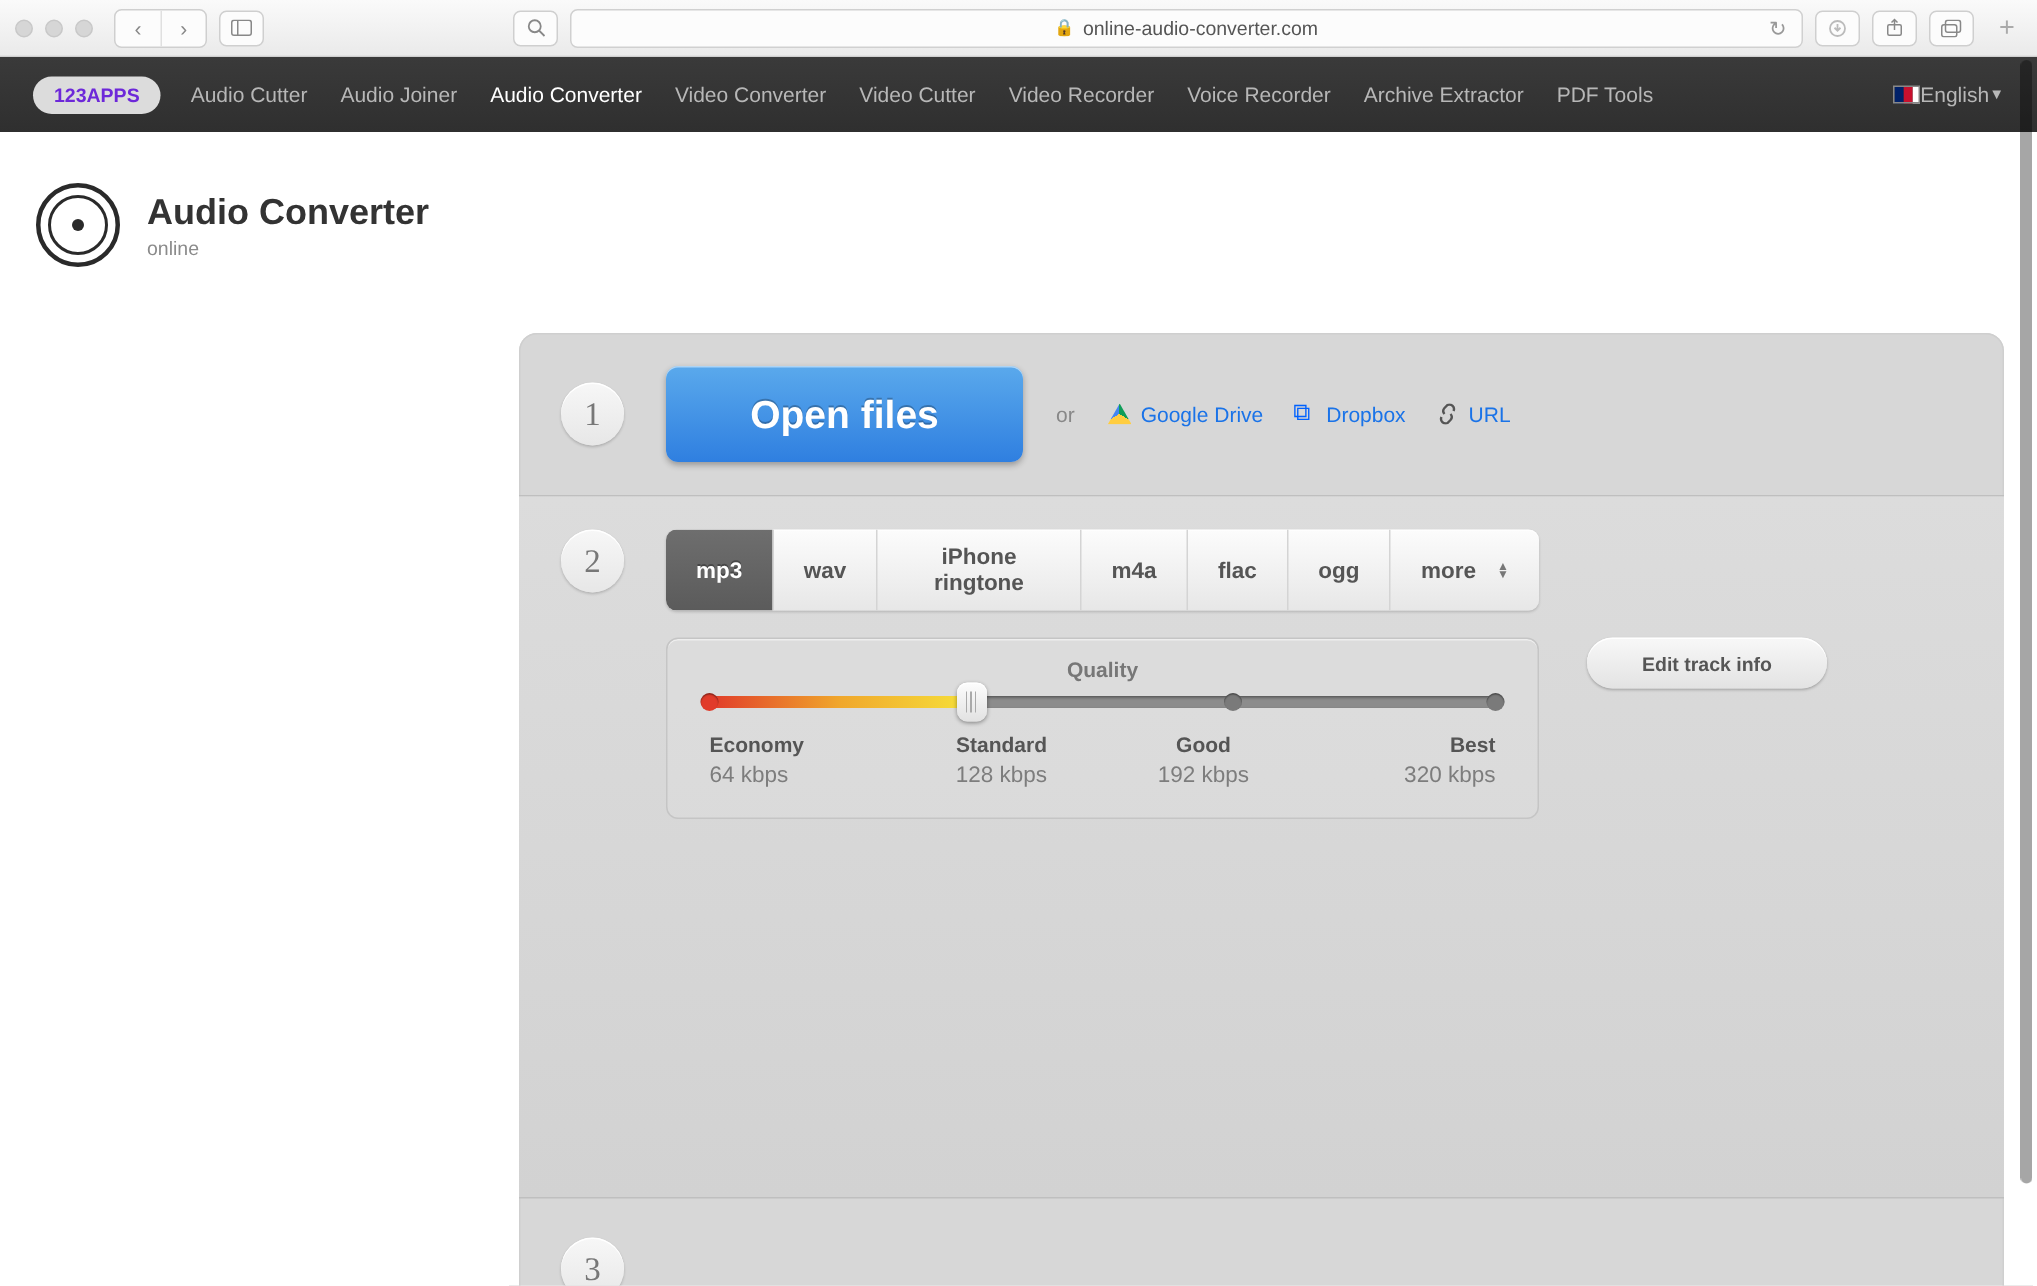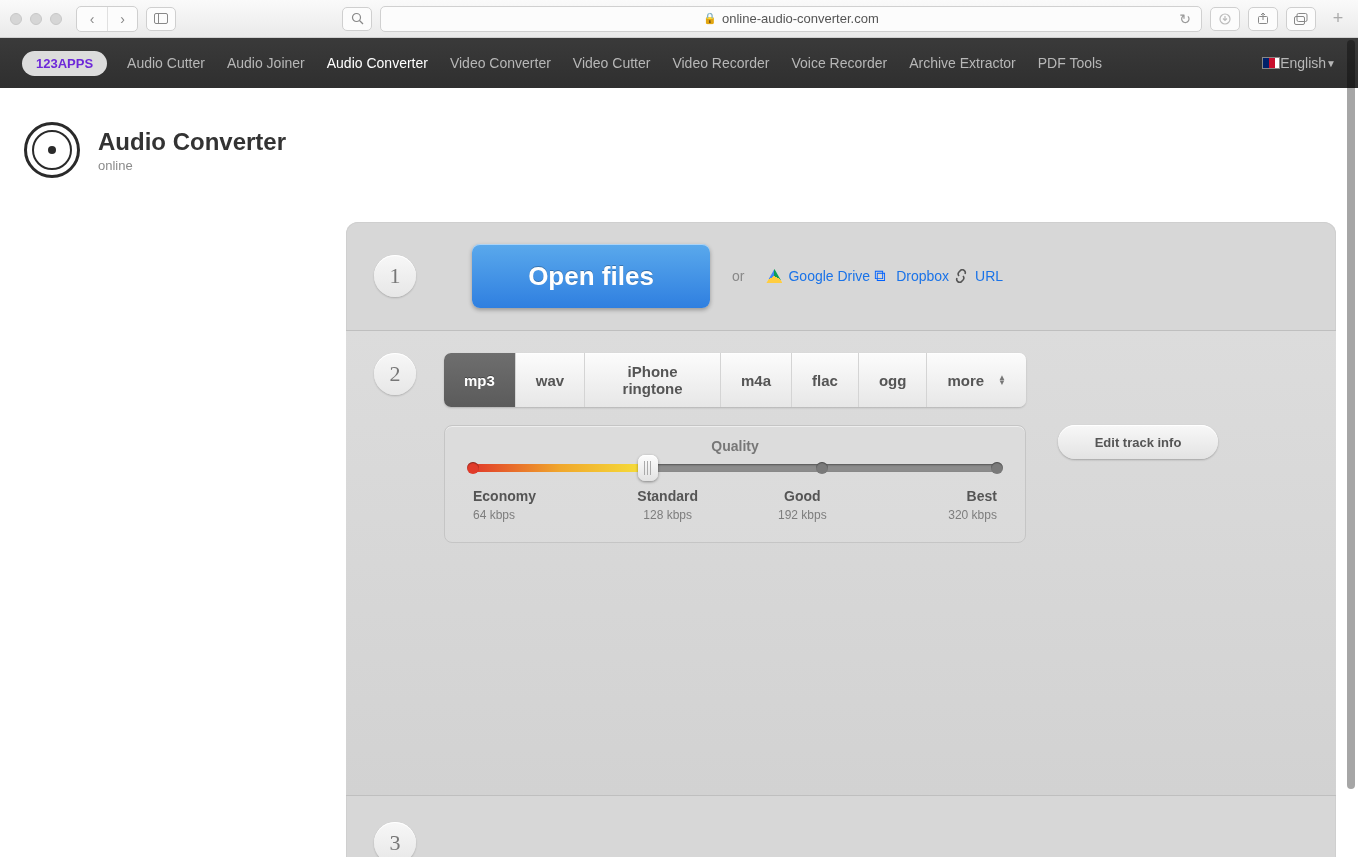--- a/index.html
+++ b/index.html
@@ -42,24 +42,24 @@
   .page-sub { font-size:13px; color:#8b8b8b; margin-top:2px; }
 
   
   .panel { width:990px; margin:44px 0 0 346px; border-radius:12px; overflow:hidden; box-shadow:0 1px 0 rgba(0,0,0,.08), inset 0 0 0 1px #cfcfcf; background:#d7d7d7; }
   .section { border-bottom:1px solid #bfbfbf; }
   .section:last-child { border-bottom:none; }
   .sec-row { display:flex; align-items:flex-start; padding:22px 28px; }
   .step-circle { width:42px; height:42px; border-radius:50%; background:linear-gradient(#f7f7f7,#e7e7e7); box-shadow:inset 0 1px 0 #fff, 0 1px 2px rgba(0,0,0,.2); display:flex; align-items:center; justify-content:center; font-size:22px; color:#777; font-weight:400; font-family:Georgia, serif; margin-right:28px; flex-shrink:0; }
 
   
-  .s1-content { display:flex; align-items:center; gap:22px;margin-left:28px; }
+  .s1-content { display:flex; align-items:center; gap:22px; }
   .open-btn { width:238px; height:64px; border:none; border-radius:8px; background:linear-gradient(#5aa9ec,#2f7fe0); box-shadow:inset 0 1px 0 rgba(255,255,255,.5), 0 2px 4px rgba(0,0,0,.3); color:#fff; font-size:26px; font-weight:700; text-shadow:0 -1px 0 rgba(0,0,0,.25); cursor:pointer; }
   .or-text { color:#888; font-size:14px; }
-  .cloud-list { display:flex; gap:4px; align-items:center; }
+  .cloud-list { display:flex; gap:20px; align-items:center; }
   .cloud-link { display:flex; align-items:center; gap:6px; color:#1a73e8; font-size:14px; cursor:pointer; }
   .cloud-link .ic { width:16px; height:14px; display:inline-block; }
   .ic-gdrive { background:conic-gradient(#0f9d58 0 33%, #ffcd40 33% 66%, #4285f4 66% 100%); clip-path:polygon(50% 0, 100% 100%, 0 100%); }
   .ic-dropbox { color:#0061fe; font-size:16px; line-height:14px; }
 
   
   .section2 { background:linear-gradient(#dcdcdc,#d2d2d2); padding-bottom:230px; }
   .section2 .sec-row { align-items:flex-start; }
   .s2-body { flex:1; }
   .tabs { display:flex; border-radius:7px; overflow:hidden; box-shadow:0 1px 2px rgba(0,0,0,.18), inset 0 1px 0 rgba(255,255,255,.7); background:linear-gradient(#fcfcfc,#e7e7e7); width:582px; }
@@ -77,21 +77,21 @@
   .slider-dot { position:absolute; top:50%; width:12px; height:12px; background:#7a7a7a; border-radius:50%; transform:translate(-50%,-50%); box-shadow:inset 0 1px 1px rgba(0,0,0,.4); }
   .slider-dot.d0{left:0%} .slider-dot.d1{left:33.33%} .slider-dot.d2{left:66.66%} .slider-dot.d3{left:100%}
   .slider-dot.d0{background:#e13b2a}
   .slider-handle { position:absolute; left:33.33%; top:50%; width:20px; height:26px; transform:translate(-50%,-50%); border-radius:7px; background:linear-gradient(#fdfdfd,#e2e2e2); box-shadow:0 1px 3px rgba(0,0,0,.4), inset 0 1px 0 #fff; cursor:grab; display:flex; align-items:center; justify-content:center; }
   .slider-handle::before { content:""; width:8px; height:14px; background:repeating-linear-gradient(90deg,#aaa 0 1px,transparent 1px 3px); }
   .q-labels { display:flex; justify-content:space-between; margin-top:16px; }
   .q-col { text-align:center; width:120px; }
   .q-col:first-child { text-align:left; }
   .q-col:last-child { text-align:right; }
   .q-name { font-weight:700; color:#555; font-size:14px; }
-  .q-rate { color:#7d7d7d; font-size:12px; margin-top:4px; }
+  .q-rate { color:#7d7d7d; font-size:15px; margin-top:4px; }
 
   .side-btns { display:flex; flex-direction:column; gap:10px; }
   .pill-btn { width:160px; height:34px; border:none; border-radius:17px; background:linear-gradient(#f8f8f8,#e3e3e3); box-shadow:inset 0 1px 0 #fff, 0 1px 2px rgba(0,0,0,.25); color:#555; font-weight:700; font-size:13px; cursor:pointer; }
 
   
   .section3 .sec-row { padding-top:26px; padding-bottom:30px; }
   .convert-btn { border:none; height:50px; padding:0 32px; border-radius:8px; background:linear-gradient(#fbfbfb,#e5e5e5); box-shadow:inset 0 1px 0 #fff, 0 2px 3px rgba(0,0,0,.25); font-size:24px; font-weight:700; color:#555; cursor:pointer; }
 
   .scrollbar { position:fixed; right:3px; top:40px; bottom:3px; width:8px; }
   .scrollbar-thumb { width:100%; background:rgba(0,0,0,.35); border-radius:4px; height:92%; }

